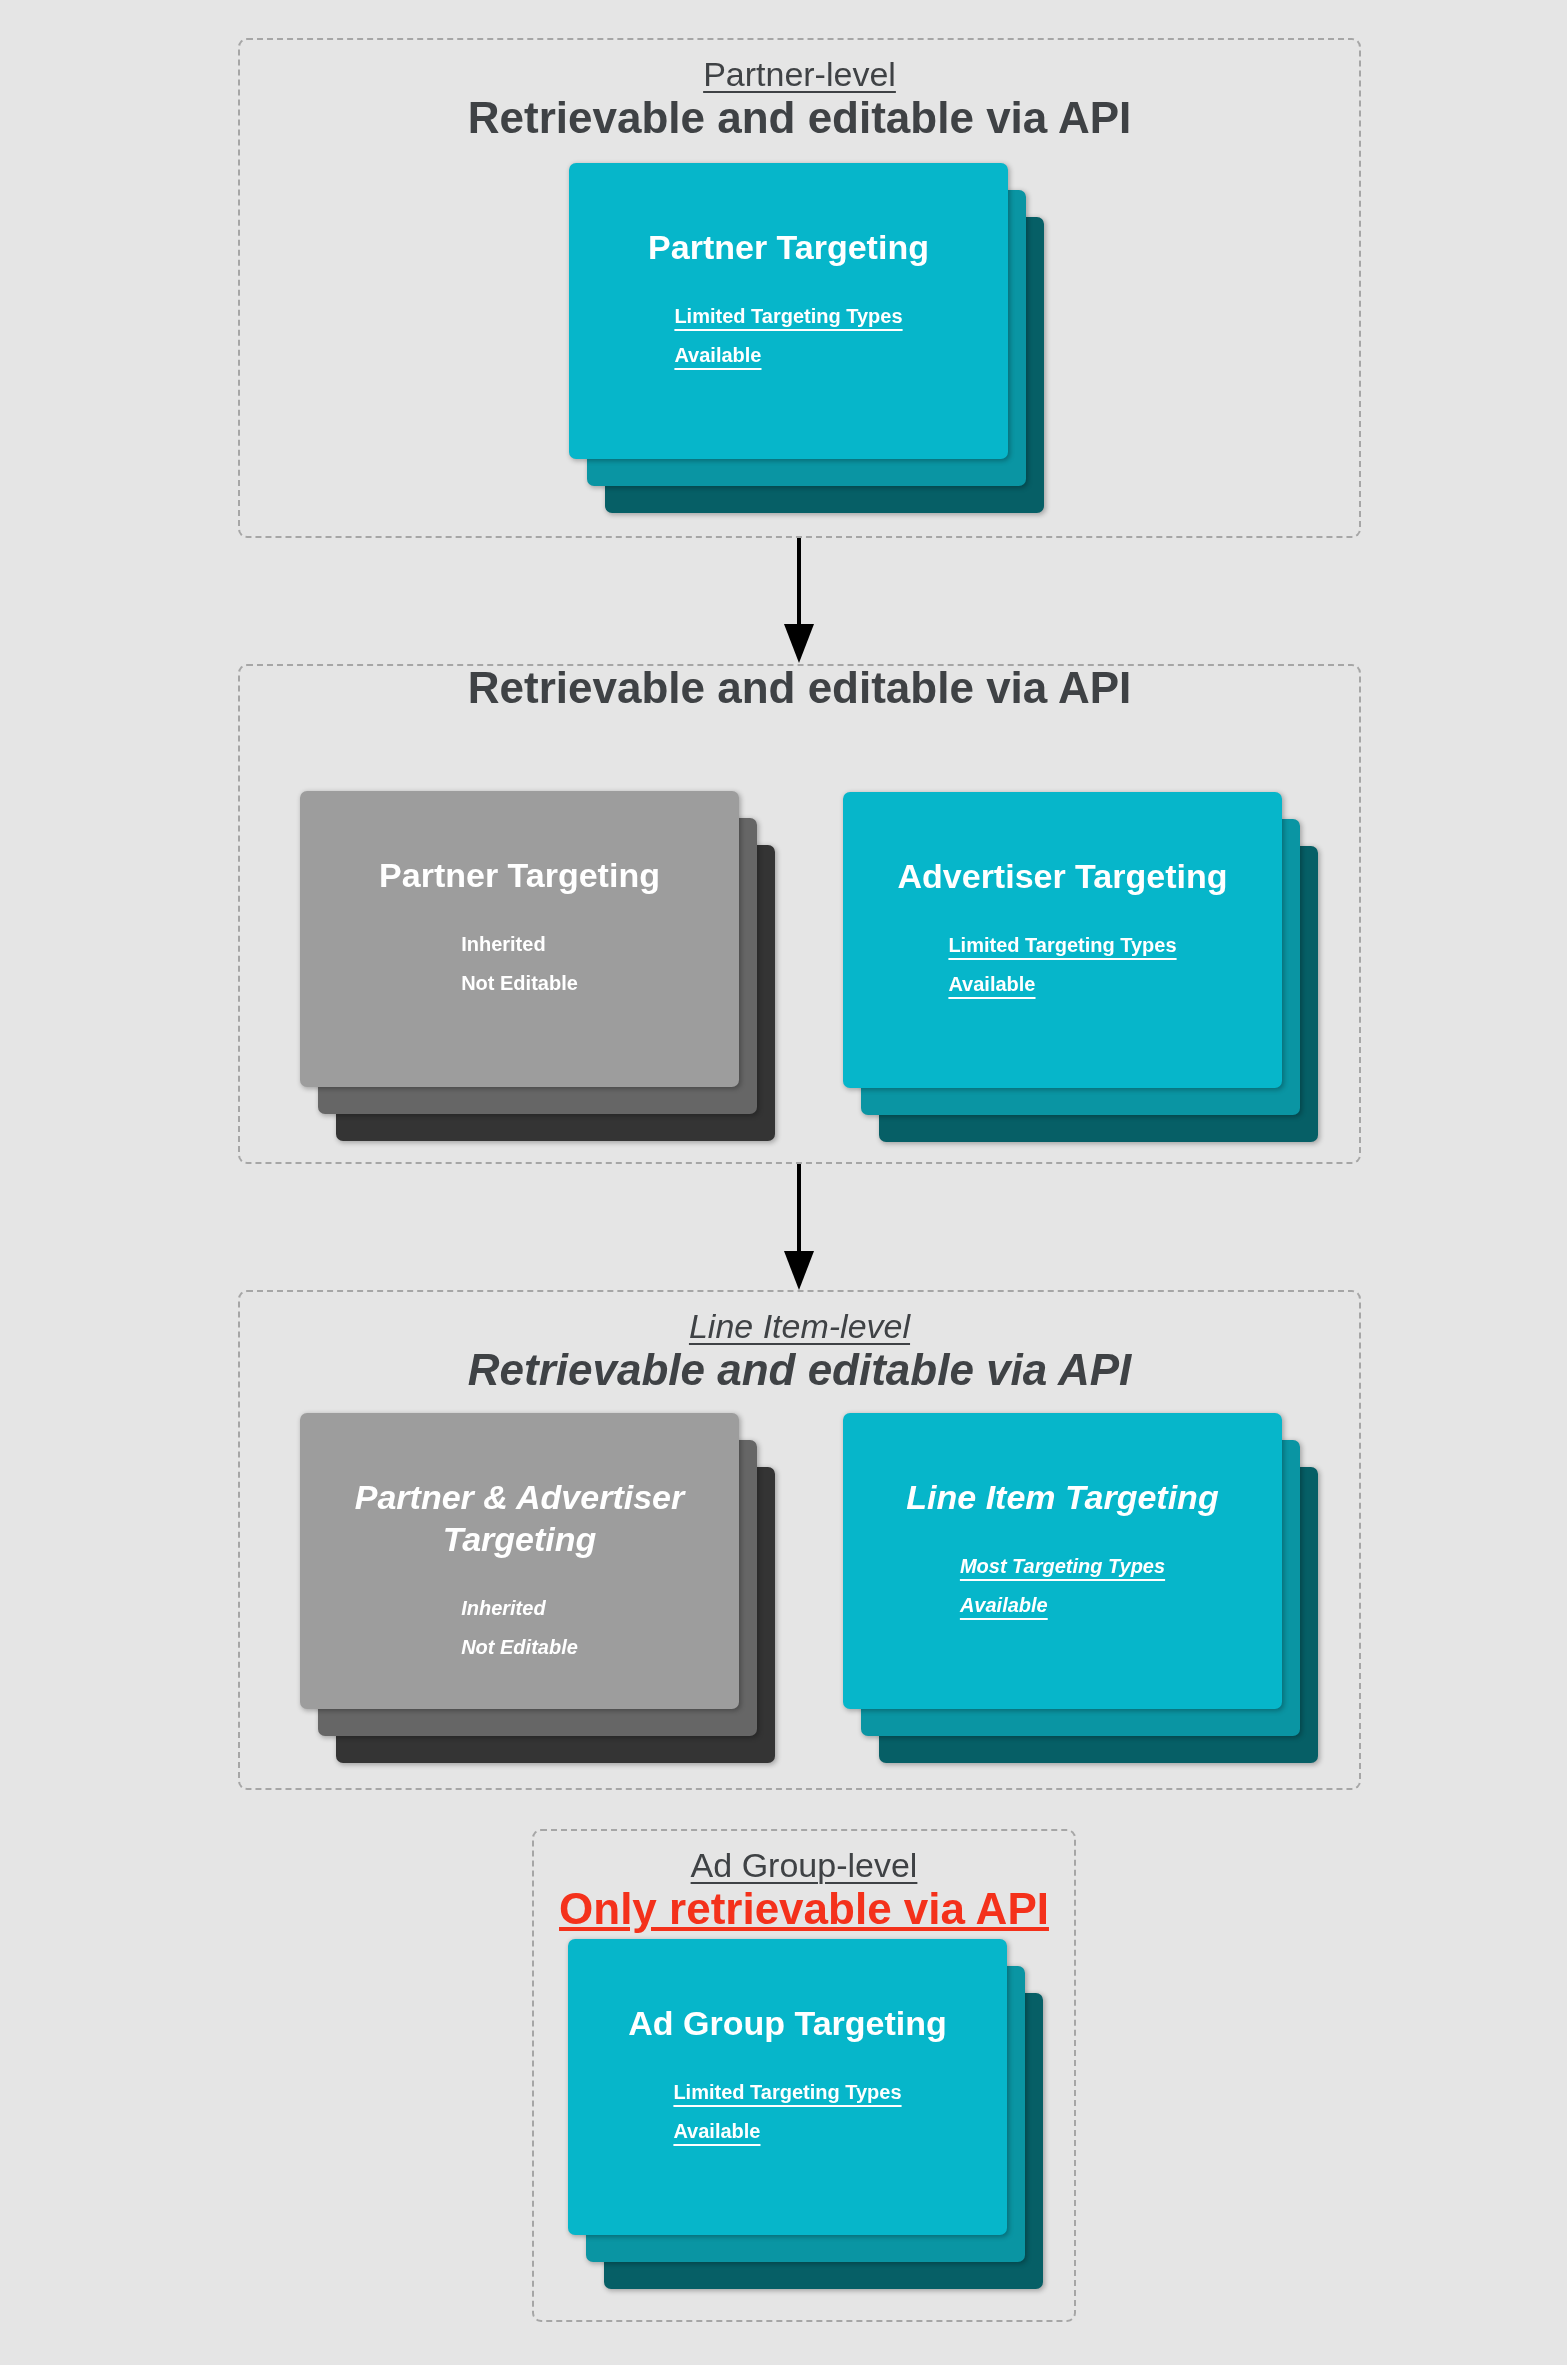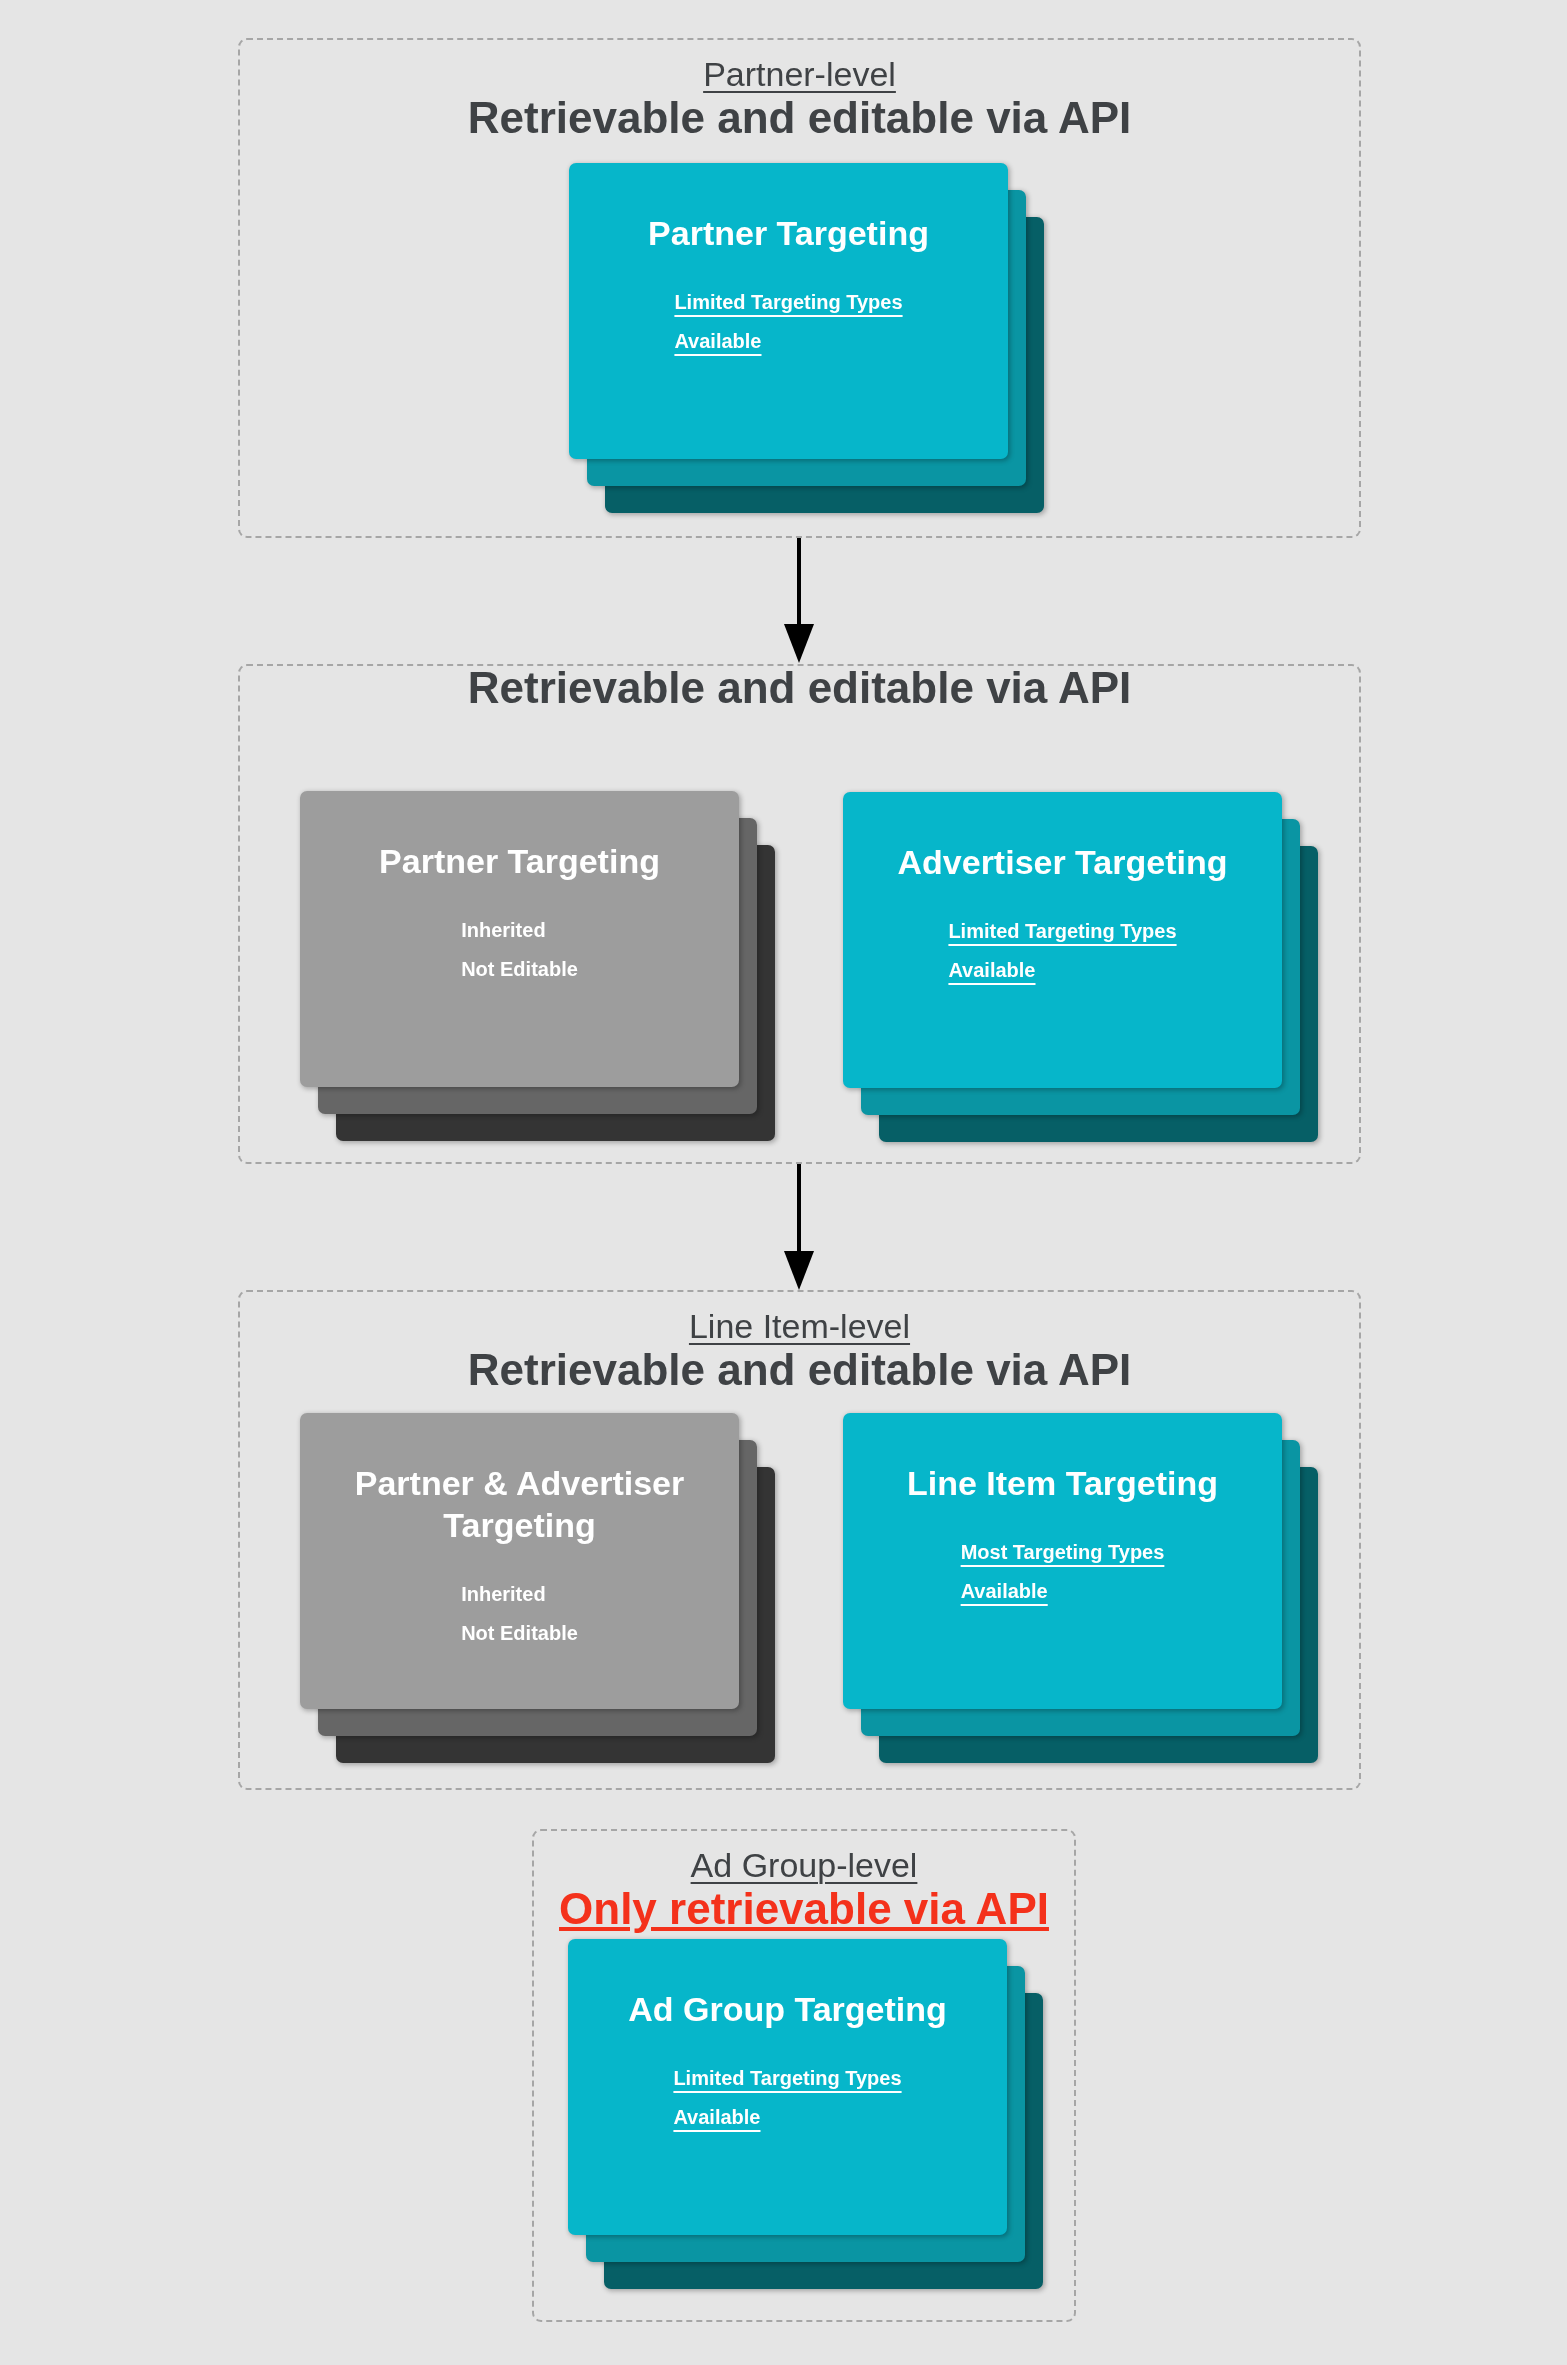--- a/index.html
+++ b/index.html
@@ -25,21 +25,21 @@
 
   .stack { position:absolute; width:475px; height:350px; }
   .layer {
     position:absolute; width:439px; height:296px; border-radius:7.1px;
     box-shadow:1.8px 1.8px 5.4px rgba(0,0,0,0.28); box-sizing:border-box;
   }
   .layer.l-back { left:36px; top:54px; }
   .layer.l-mid  { left:18px; top:27px; }
   .layer.l-front{
     left:0; top:0; display:flex; flex-direction:column; align-items:center;
-    padding:49px 23px 0 23px; gap:29px;
+    padding:63px 23px 0 23px; gap:29px;
   }
   .stack.cyan .l-back { background:var(--cyan-back,#065f66); }
   .stack.cyan .l-mid  { background:var(--cyan-mid,#0a95a3); }
   .stack.cyan .l-front{ background:var(--cyan-front,#06b6ca); }
   .stack.gray .l-back { background:var(--gray-back,#343434); }
   .stack.gray .l-mid  { background:var(--gray-mid,#666666); }
   .stack.gray .l-front{ background:var(--gray-front,#9d9d9d); }
 
   .card-title {
     font-size:34px; line-height:42px; font-weight:700; color:#ffffff; text-align:center;
@@ -54,21 +54,21 @@
   .arrow-shaft { position:absolute; width:3.6px; background:var(--arrow,#000000); }
   .arrow-head  {
     position:absolute; width:0; height:0;
     border-left:15px solid transparent; border-right:15px solid transparent;
     border-top:39px solid var(--arrow,#000000);
   }
 
   
   #sec-partner    { left:238px; top:38px;   width:1123px; height:500px; }
   #sec-advertiser { left:238px; top:664px;  width:1123px; height:500px; }
-  #sec-lineitem   { left:238px; top:1290px; width:1123px; height:500px; }
+  #sec-lineitem   { left:238px; top:1290px; width:1123px; height:500px;font-style:italic; }
   #sec-adgroup    { left:532px; top:1829px; width:544px;  height:493px; }
 
   #stack-s1      { left:329px; top:123px; }
   #stack-s2-gray { left:60px;  top:125px; }
   #stack-s2-cyan { left:603px; top:126px; }
   #stack-s3-gray { left:60px;  top:121px; }
   #stack-s3-cyan { left:603px; top:121px;border-radius:22px; }
   #stack-s4      { left:34px;  top:108px;border-radius:12px; }
 
   #arrow1-shaft { left:797px; top:538px;  height:91px; }

